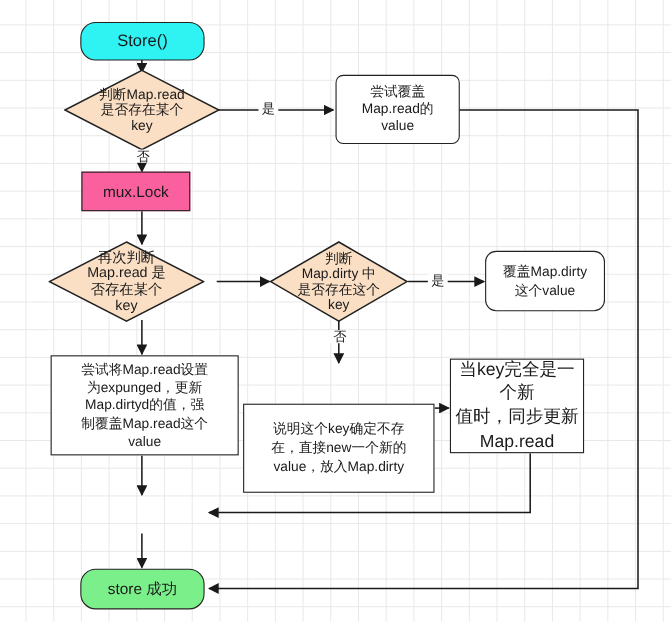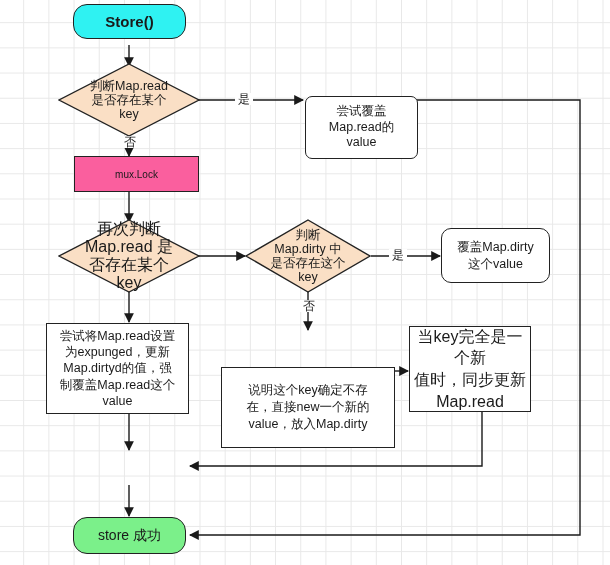--- a/index.html
+++ b/index.html
@@ -117,44 +117,44 @@
       <path d="M 129 414 L 129 450" marker-end="url(#arrow)"></path>
 
       <path d="M 482 412 L 482 466 L 190 466" marker-end="url(#arrow)"></path>
 
       <path d="M 129 485 L 129 516" marker-end="url(#arrow)"></path>
 
       <path d="M 417 100 L 580 100 L 580 535 L 190 535" marker-end="url(#arrow)"></path>
     </g>
   </svg>
 
-  <div class="node terminator" style="left:73px; top:4px; width:113px; height:35px; background:#2ff2f2; font-size:15px;font-weight:bold;">
+  <div class="node terminator" style="left:73px; top:20px; width:113px; height:35px; background:#2ff2f2; font-size:15px;">
     <span class="node-text">Store()</span>
   </div>
 
   <div class="node decision" style="left:58px; top:63px; width:142px; height:74px; font-size:12.5px;">
     <svg class="diamond-svg" width="142" height="74" viewBox="0 0 142 74" xmlns="http://www.w3.org/2000/svg">
       <polygon points="71,1 141,37 71,73 1,37" fill="#fadfc5" stroke="#222222" stroke-width="1.4"></polygon>
     </svg>
     <span class="node-text">判断Map.read
 是否存在某个
 key</span>
   </div>
 
-  <div class="node process-round" style="left:305px; top:68px; width:113px; height:63px; background:#ffffff; font-size:12.5px; line-height:1.25;margin-top:28px;">
+  <div class="node process-round" style="left:305px; top:68px; width:113px; height:63px; background:#ffffff; font-size:12.5px; line-height:1.25;">
     <span class="node-text">尝试覆盖
 Map.read的
 value</span>
   </div>
 
-  <div class="node process" style="left:74px; top:156px; width:125px; height:36px; background:#fa5f9e; font-size:10px;">
+  <div class="node process" style="left:74px; top:156px; width:99px; height:36px; background:#fa5f9e; font-size:14px;">
     <span class="node-text">mux.Lock</span>
   </div>
 
-  <div class="node decision" style="left:58px; top:219px; width:142px; height:74px; font-size:16px;">
+  <div class="node decision" style="left:44px; top:219px; width:142px; height:74px; font-size:13px;">
     <svg class="diamond-svg" width="142" height="74" viewBox="0 0 142 74" xmlns="http://www.w3.org/2000/svg">
       <polygon points="71,1 141,37 71,73 1,37" fill="#fadfc5" stroke="#222222" stroke-width="1.4"></polygon>
     </svg>
     <span class="node-text">再次判断
 Map.read 是
 否存在某个
 key</span>
   </div>
 
   <div class="node decision" style="left:245px; top:219px; width:126px; height:74px; font-size:12.5px;text-align:center;">
@@ -165,21 +165,21 @@
 Map.dirty 中
 是否存在这个
 key</span>
   </div>
 
   <div class="node process" style="left:441px; top:228px; width:109px; height:55px; background:#ffffff; font-size:12.5px; line-height:1.3;border-radius:10px;">
     <span class="node-text">覆盖Map.dirty
 这个value</span>
   </div>
 
-  <div class="node process" style="left:46px; top:323px; width:143px; height:91px; background:#ffffff; font-size:12.5px; line-height:1.3;">
+  <div class="node process" style="left:46px; top:323px; width:171px; height:91px; background:#ffffff; font-size:12.5px; line-height:1.3;">
     <span class="node-text">尝试将Map.read设置
 为expunged，更新
 Map.dirtyd的值，强
 制覆盖Map.read这个
 value</span>
   </div>
 
   <div class="node process" style="left:221px; top:331px; width:174px; height:81px; background:#ffffff; font-size:12.5px; line-height:1.35;margin-top:36px;">
     <span class="node-text">说明这个key确定不存
 在，直接new一个新的

